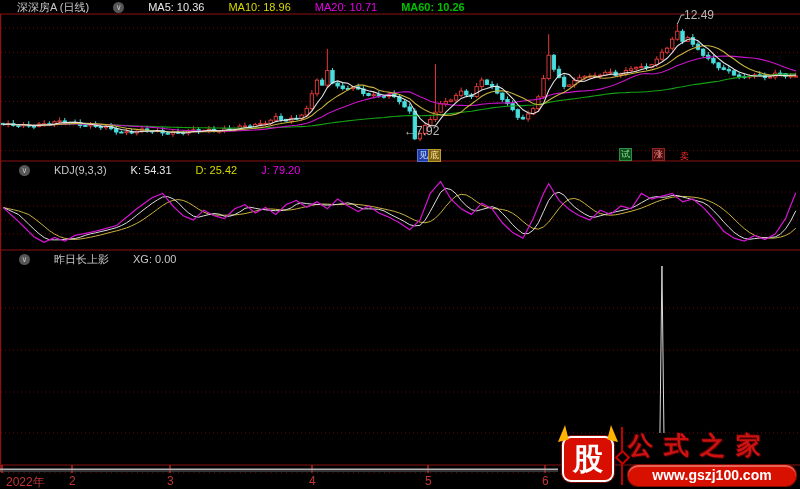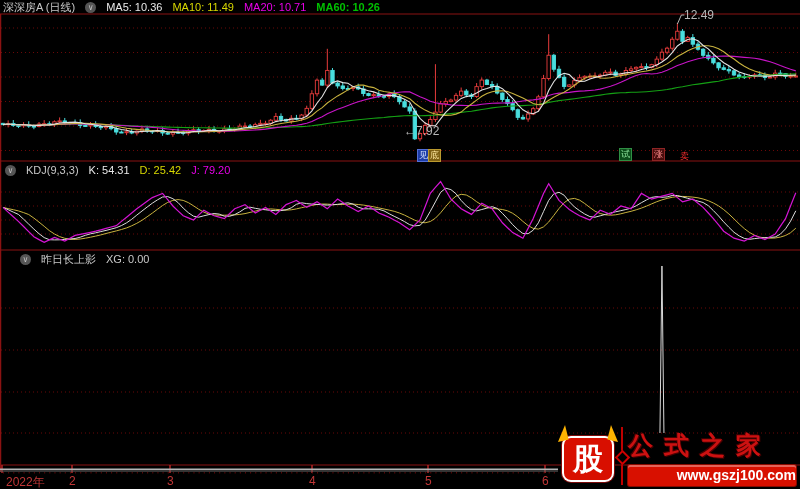--- a/index.html
+++ b/index.html
@@ -1,21 +1,21 @@
 <!DOCTYPE html>
 <html><head>
 <meta charset="utf-8">
 <style>
   html,body{margin:0;padding:0;background:#000;}
   .screen{position:relative;width:800px;height:489px;background:#000;overflow:hidden;
     font-family:"Liberation Sans","DejaVu Sans",sans-serif;}
   svg{position:absolute;left:0;top:0;}
   .hdr{position:absolute;display:flex;align-items:center;height:14px;font-size:11px;
     white-space:nowrap;z-index:5;}
-  .hdr span{margin-right:10px;}
+  .hdr span{margin-right:10px;margin-left:14px;}
   .t-gray{color:#c8c8c8;}
   .t-white{color:#e8e8e8;}
   .t-yellow{color:#d8d800;}
   .t-magenta{color:#e800e8;}
   .t-green{color:#00c000;font-weight:bold;}
   .cicon{width:11px;height:11px;border-radius:50%;background:#555;display:inline-block;
     text-align:center;flex:0 0 11px;margin-right:8px;}
   .cicon::before{content:"∨";font-size:8px;color:#c0c0c0;line-height:11px;display:block;}
   .anno{position:absolute;color:#b8b8b8;font-size:12px;z-index:4;}
   .marker{position:absolute;width:11px;height:11px;font-size:9px;line-height:11px;
@@ -31,23 +31,23 @@
   .horn.hl{left:-8px;border-left:11px solid transparent;transform:rotate(-14deg);}
   .horn.hr{right:-8px;border-right:11px solid transparent;transform:rotate(14deg);}
   .ldiv{position:relative;width:12px;height:65px;}
   .ldiv .vline{position:absolute;left:5px;top:3px;width:2px;height:58px;background:#c00000;}
   .ldiv .dmd{position:absolute;left:1px;top:28px;width:7px;height:7px;background:#000;
     border:2px solid #d00000;transform:rotate(45deg);}
   .lright{display:flex;flex-direction:column;margin-top:5px;}
   .lname{color:#cc1111;font-size:25px;font-weight:bold;letter-spacing:11px;
     font-family:"DejaVu Serif","Liberation Serif",serif;
     text-shadow:1px 1px 0 #4a0000,-1px -1px 0 #4a0000;}
-  .lurl{margin-top:3px;width:168px;height:21px;background:#d81000;border-radius:2px;
+  .lurl{margin-top:3px;width:168px;height:21px;background:#d81000;border-radius:10px;
     box-shadow:inset 0 2px 0 rgba(255,255,255,.35),0 0 0 1px #8a0a00;
-    color:#fff;font-size:14px;font-weight:bold;text-align:right;line-height:21px;cursor:pointer;}
+    color:#fff;font-size:14px;font-weight:bold;text-align:center;line-height:21px;cursor:pointer;}
 </style>
 </head>
 <body>
 
 <div class="screen">
 
   <svg id="chart" width="800" height="489" viewBox="0 0 800 489">
     <g id="g-grid">
         <line x1="1" y1="28" x2="800" y2="28" stroke="#6b0808" stroke-width="1" stroke-dasharray="1,3"></line>
         <line x1="1" y1="52.5" x2="800" y2="52.5" stroke="#6b0808" stroke-width="1" stroke-dasharray="1,3"></line>
@@ -517,34 +517,34 @@
     <g id="g-scroll">
         <rect x="0" y="468.5" width="558" height="1.5" fill="#b5b5b5"></rect>
         <rect x="0" y="470.5" width="558" height="1" fill="#6a6a6a"></rect>
       </g>
   </svg>
 
   <div class="hdr" style="left:3px;top:0px;">
     <span class="t-gray">深深房A (日线)</span>
     <span class="cicon"></span>
     <span class="t-white">MA5: 10.36</span>
-    <span class="t-yellow">MA10: 11.49</span>
+    <span class="t-yellow">MA10: 18.96</span>
     <span class="t-magenta">MA20: 10.71</span>
     <span class="t-green">MA60: 10.26</span>
   </div>
 
   <div class="hdr" style="left:5px;top:163px;">
     <span class="cicon"></span>
     <span class="t-gray">KDJ(9,3,3)</span>
     <span class="t-white">K: 54.31</span>
     <span class="t-yellow">D: 25.42</span>
     <span class="t-magenta">J: 79.20</span>
   </div>
 
-  <div class="hdr" style="left:20px;top:252px;">
+  <div class="hdr" style="left:5px;top:252px;">
     <span class="cicon"></span>
     <span class="t-gray">昨日长上影</span>
     <span class="t-gray">XG: 0.00</span>
   </div>
 
   <div class="anno" style="left:684px;top:8px;">12.49</div>
   <div class="anno" style="left:404px;top:124px;">←7.92</div>
 
   <div id="markers-layer">
       <div class="marker" style="left: 417px; top: 149px; background: rgb(29, 61, 168); color: rgb(214, 226, 255); border: 1px solid rgb(84, 112, 214);">见</div>

